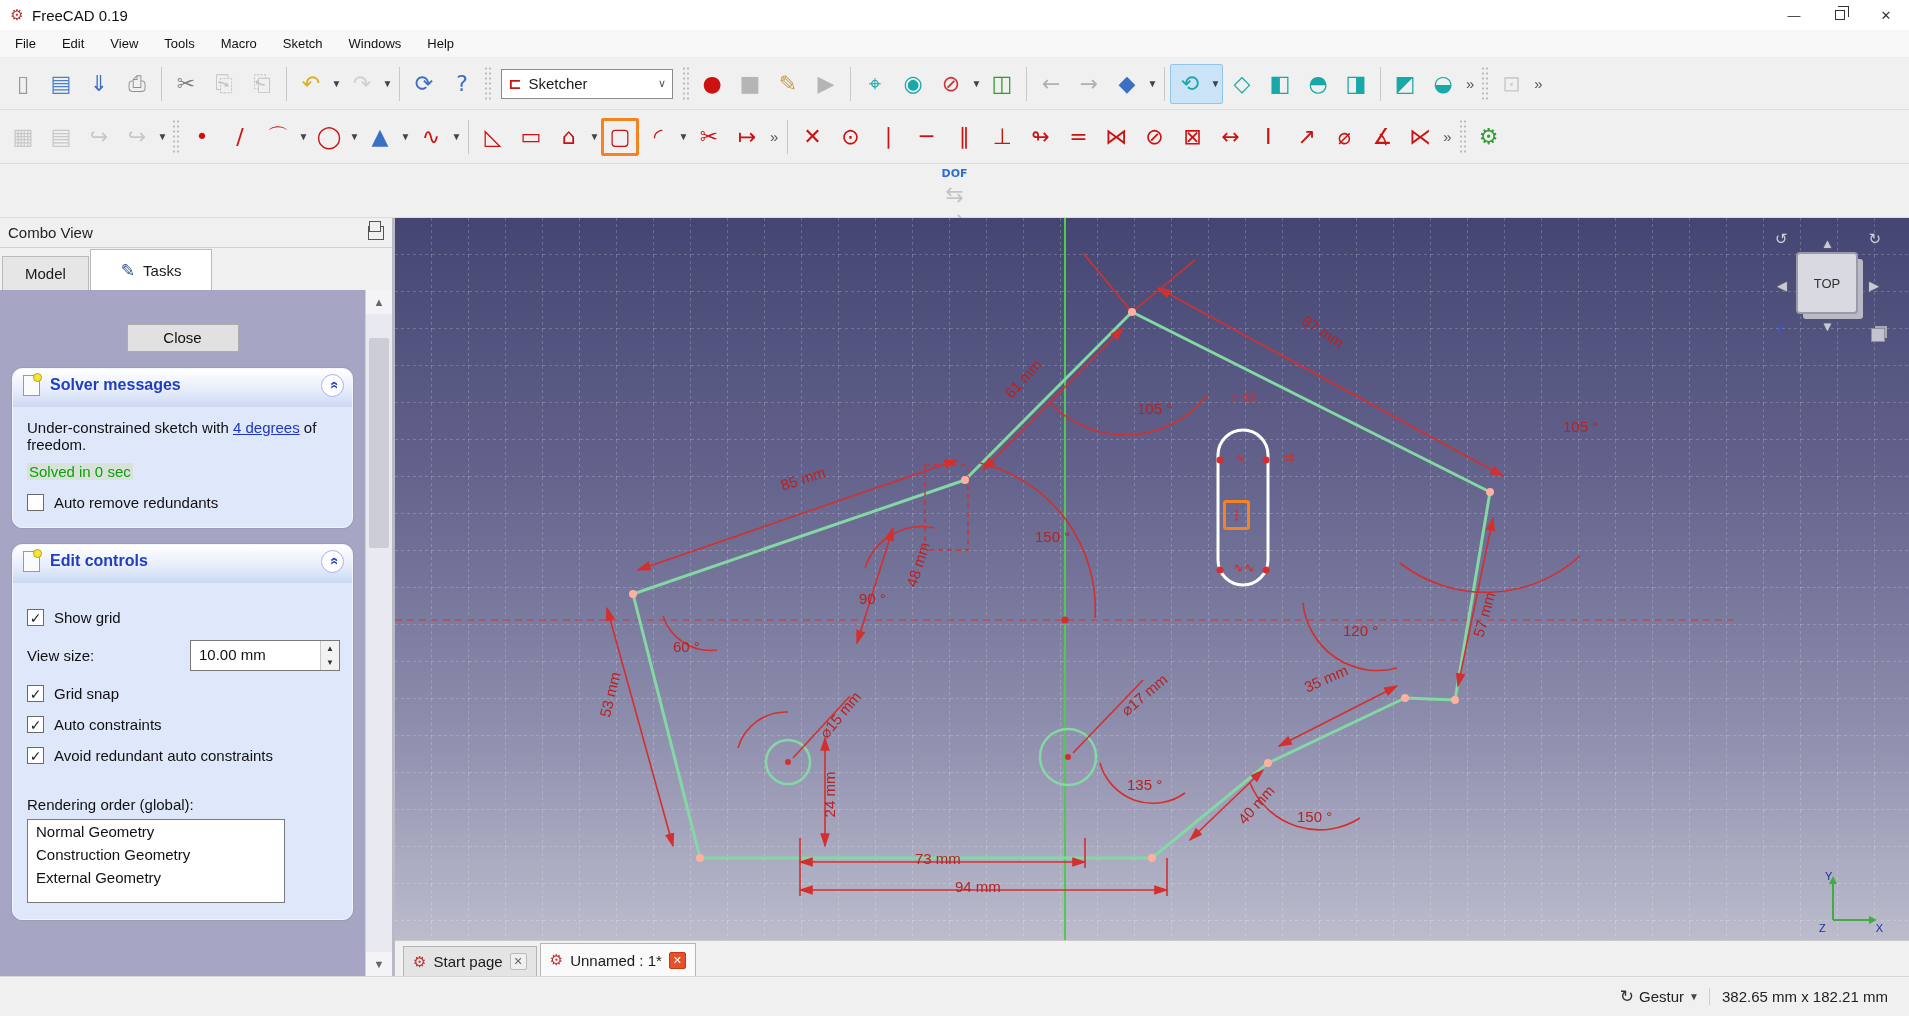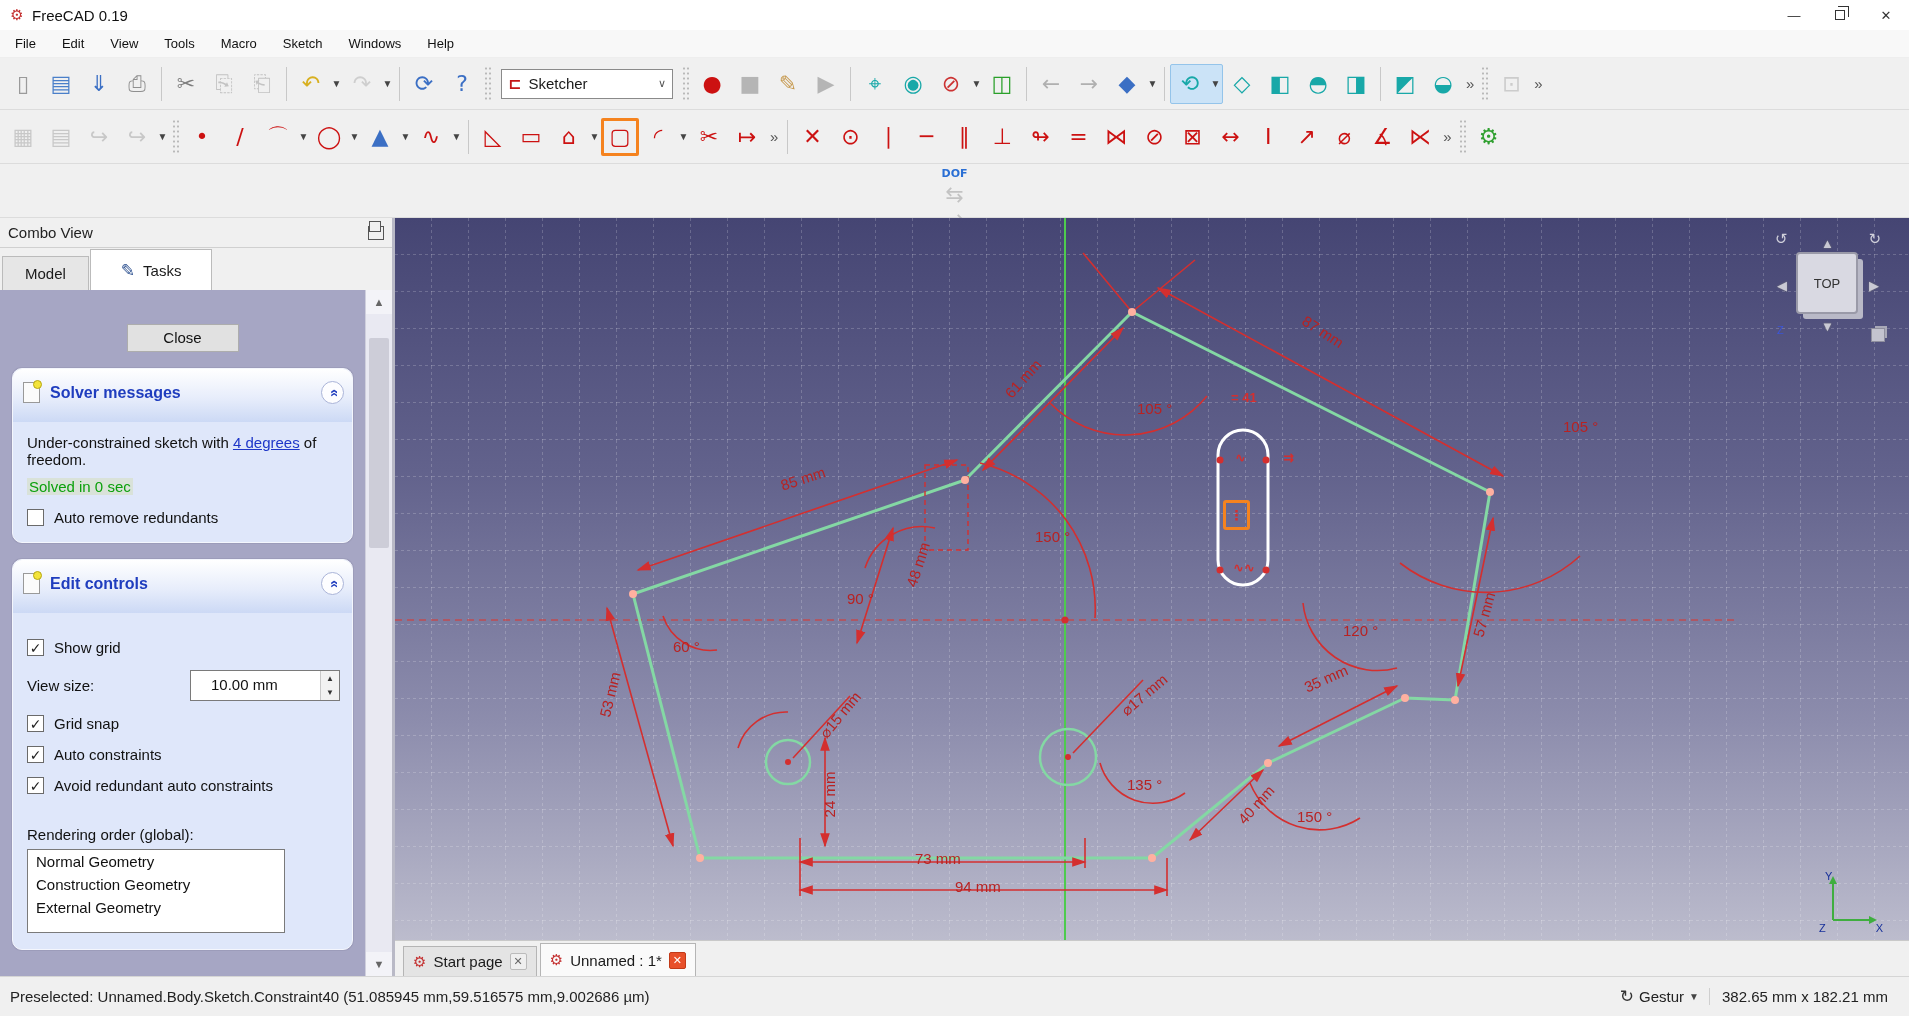--- a/index.html
+++ b/index.html
@@ -51,41 +51,41 @@
   .cv-tab.active { background:#ffffff; padding:10px 30px; position:relative; top:1px; }
   .pencil-icon { color:#2b4f8f; font-size:17px; }
   .cv-body { flex:1; position:relative; background:#a6a6c4; min-height:0; overflow:hidden; }
   .cv-content { position:absolute; left:0; top:0; right:27px; bottom:0; padding:10px 8px 0 8px; }
 
   .close-btn { display:block; margin:24px auto 10px auto; width:112px; height:28px; background:#e1e1e1;
     border:1px solid #adadad; font-size:15px; color:#111; text-align:center; line-height:26px; }
 
   .group-box { background:#dfe7fa; border:1px solid #f4f6fd; border-radius:10px; margin:16px 4px 0 4px; overflow:hidden;
     box-shadow:0 0 0 1px #9c9cba; }
-  .gb-header { height:53px; display:flex; align-items:center; padding:0 8px 6px 10px;
+  .gb-header { height:38px; display:flex; align-items:center; padding:0 8px 6px 10px;
     background:linear-gradient(180deg,#ffffff 0%,#e7edfb 55%,#ccd9f5 100%); }
   .gb-doc-icon { width:17px; height:21px; background:#fbfbfb; border:1px solid #999; position:relative; margin-right:10px; }
   .gb-doc-icon::after { content:""; position:absolute; right:-3px; top:-3px; width:7px; height:7px; border-radius:50%; background:#f3e33a; border:1px solid #b5a714; }
   .gb-title { font-weight:bold; font-size:16px; color:#1f3dbe; }
   .gb-collapse { margin-left:auto; width:23px; height:23px; border-radius:50%; background:#fdfdff; border:1px solid #aab4d8;
     color:#1f3dbe; display:flex; align-items:center; justify-content:center; }
   .gb-collapse span { display:inline-block; transform:rotate(-90deg); font-size:14px; font-weight:bold; }
   .gb-content { padding:12px 12px 16px 14px; font-size:15px; color:#111; }
   .link { color:#1e36c8; text-decoration:underline; }
   .solved { color:#0ca00c; background:#d9e2d9; display:inline-block; margin-top:10px; padding:0 2px; }
 
   .cb-row { display:flex; align-items:center; margin-top:14px; gap:10px; }
   .checkbox { width:17px; height:17px; background:#fff; border:1px solid #6a6a6a; display:flex; align-items:center; justify-content:center;
     font-size:14px; color:#222; flex:0 0 auto; }
   .cb-label { font-size:15px; }
   .update-btn { margin-left:auto; width:143px; height:30px; background:#e1e1e1; border:1px solid #adadad; font-size:15px; text-align:center; line-height:28px; }
 
   .grid-size-row { display:flex; align-items:center; margin-top:14px; }
   .spinbox { margin-left:auto; width:150px; height:31px; background:#fff; border:1px solid #7a7a7a; display:flex; align-items:stretch; }
-  .spin-value { flex:1; padding:5px 20px; font-size:15px; }
+  .spin-value { flex:1; padding:5px 8px; font-size:15px; }
   .spin-arrows { width:19px; border-left:1px solid #c9c9c9; display:flex; flex-direction:column; }
   .spin-arrows div { flex:1; font-size:8px; color:#333; display:flex; align-items:center; justify-content:center; background:#f2f2f2; }
 
   .render-label { margin-top:32px; font-size:15px; }
   .render-list { margin-top:6px; width:258px; background:#fff; border:1px solid #7a7a7a; height:84px; overflow:hidden; }
   .render-item { padding:3px 8px; font-size:15px; }
 
   .cv-scrollbar { position:absolute; right:0; top:0; bottom:0; width:27px; background:#e9e9f2; border-left:1px solid #cfcfdd; display:flex; flex-direction:column; }
   .sb-arrow { height:24px; display:flex; align-items:center; justify-content:center; color:#666; font-size:11px; background:#f3f3f8; }
   .sb-track { flex:1; position:relative; }
@@ -469,21 +469,21 @@
         </svg>
 
         <div id="dim-layer">
             <div class="dim-label" style="left: 605px; top: 152px; transform: rotate(-48deg);">61 mm</div>
             <div class="dim-label" style="left: 905px; top: 105px; transform: rotate(33deg);">87 mm</div>
             <div class="dim-label" style="left: 742px; top: 182px;">105 °</div>
             <div class="dim-label mark" style="left: 836px; top: 172px;">= 41</div>
             <div class="dim-label" style="left: 1168px; top: 200px;">105 °</div>
             <div class="dim-label" style="left: 640px; top: 310px;">150 °</div>
             <div class="dim-label" style="left: 500px; top: 338px; transform: rotate(-72deg);">48 mm</div>
-            <div class="dim-label" style="left: 452px; top: 372px;">90 °</div>
+            <div class="dim-label" style="left: 464px; top: 372px;">90 °</div>
             <div class="dim-label" style="left: 385px; top: 252px; transform: rotate(-18deg);">85 mm</div>
             <div class="dim-label" style="left: 278px; top: 420px;">60 °</div>
             <div class="dim-label" style="left: 192px; top: 468px; transform: rotate(-76deg);">53 mm</div>
             <div class="dim-label" style="left: 418px; top: 488px; transform: rotate(-50deg);">⌀15 mm</div>
             <div class="dim-label" style="left: 412px; top: 568px; transform: rotate(-90deg);">24 mm</div>
             <div class="dim-label" style="left: 520px; top: 632px;">73 mm</div>
             <div class="dim-label" style="left: 560px; top: 660px;">94 mm</div>
             <div class="dim-label" style="left: 722px; top: 468px; transform: rotate(-40deg);">⌀17 mm</div>
             <div class="dim-label" style="left: 732px; top: 558px;">135 °</div>
             <div class="dim-label" style="left: 838px; top: 578px; transform: rotate(-48deg);">40 mm</div>
@@ -534,21 +534,20 @@
           <div class="doc-tab active">
             <span class="tab-icon">⚙</span>
             <span>Unnamed : 1*</span>
             <span class="tab-close red">✕</span>
           </div>
         </div>
     </div>
   </div>
 
   <div class="statusbar">
-    <span class="status-msg">Preselected: Unnamed.Body.Sketch.Constraint40 (51.085945 mm,59.516575 mm,9.002686 µm)</span>
     <div class="status-right">
       <div class="nav-style">
         <span class="gesture-glyph">↻</span>
         <span>Gestur</span>
         <span class="caret">▼</span>
       </div>
       <span class="size-readout">382.65 mm x 182.21 mm</span>
     </div>
   </div>
 </div>

